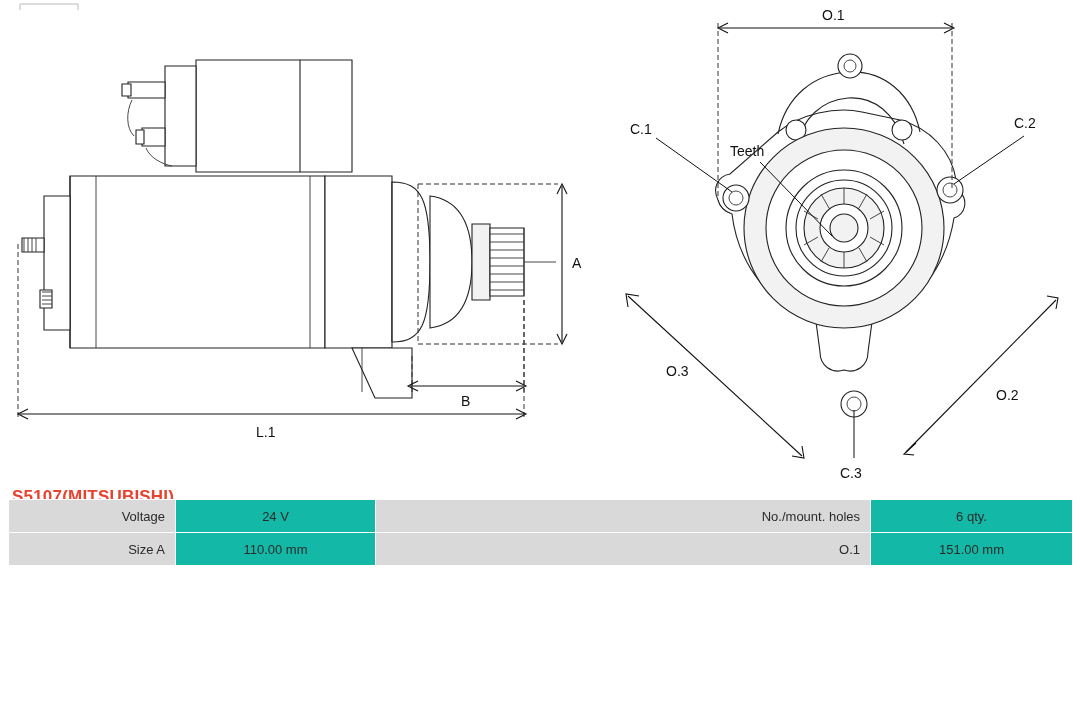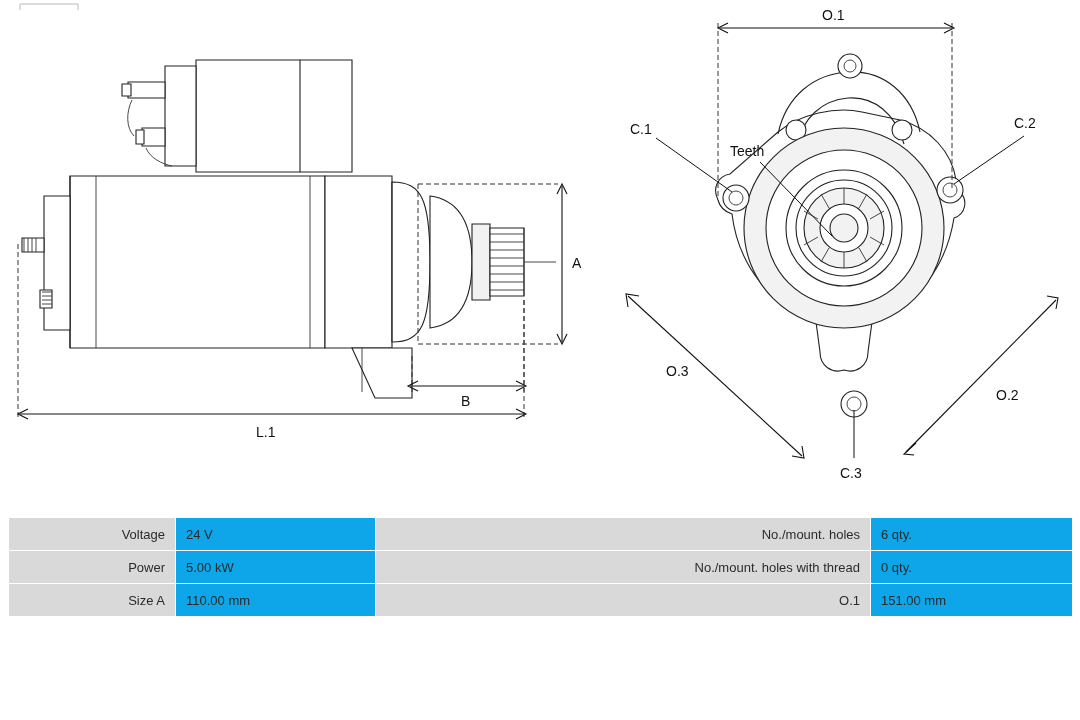--- a/index.html
+++ b/index.html
@@ -38,43 +38,43 @@
     top: 487px;
     font-size: 17px;
     font-weight: bold;
     color: #e8422e;
     letter-spacing: 0.2px;
   }
 
   .spec-table {
     position: absolute;
     left: 8px;
-    top: 517px;
+    top: 499px;
     width: 1064px;
     border-collapse: collapse;
     table-layout: fixed;
   }
   .spec-table td {
     height: 32px;
     padding: 0 10px;
     font-size: 13px;
     border: 1px solid #ffffff;
     vertical-align: middle;
     white-space: nowrap;
     overflow: hidden;
     text-overflow: ellipsis;
   }
   .lbl {
     background: #d9d9d9;
     text-align: right;
     color: #2b2b2b;
   }
   .val {
-    background: #0ea5e9;
-    text-align: left;
+    background: #14b8a6;
+    text-align: center;
     color: #2b2b2b;
   }
   .col-l1 { width: 167px; }
   .col-v1 { width: 200px; }
   .col-l2 { width: 495px; }
   .col-v2 { width: 202px; }
 
   svg { display: block; }
   .ln { fill: none; stroke: #222; stroke-width: 1.1; }
   .ln-thin { fill: none; stroke: #333; stroke-width: 0.9; }
@@ -286,42 +286,37 @@
         <text class="dimtext" x="240" y="478">C.3</text>
       </g>
 
       <g>
         <path class="lead" d="M160 162 L232 236"></path>
         <text class="dimtext" x="130" y="156">Teeth</text>
       </g>
     </svg>
   </div>
 
+  <div class="part-title">S5107(MITSUBISHI)</div>
 
   <table class="spec-table">
     <colgroup>
       <col class="col-l1">
         <col class="col-v1">
         <col class="col-l2">
         <col class="col-v2">
     </colgroup>
     <tbody>
       <tr>
         <td class="lbl">Voltage</td>
         <td class="val">24 V</td>
         <td class="lbl">No./mount. holes</td>
         <td class="val">6 qty.</td>
       </tr>
       <tr>
-        <td class="lbl">Power</td>
-        <td class="val">5.00 kW</td>
-        <td class="lbl">No./mount. holes with thread</td>
-        <td class="val">0 qty.</td>
-      </tr>
-      <tr>
         <td class="lbl">Size A</td>
         <td class="val">110.00 mm</td>
         <td class="lbl">O.1</td>
         <td class="val">151.00 mm</td>
       </tr>
     </tbody>
   </table>
 
 </div>
 

